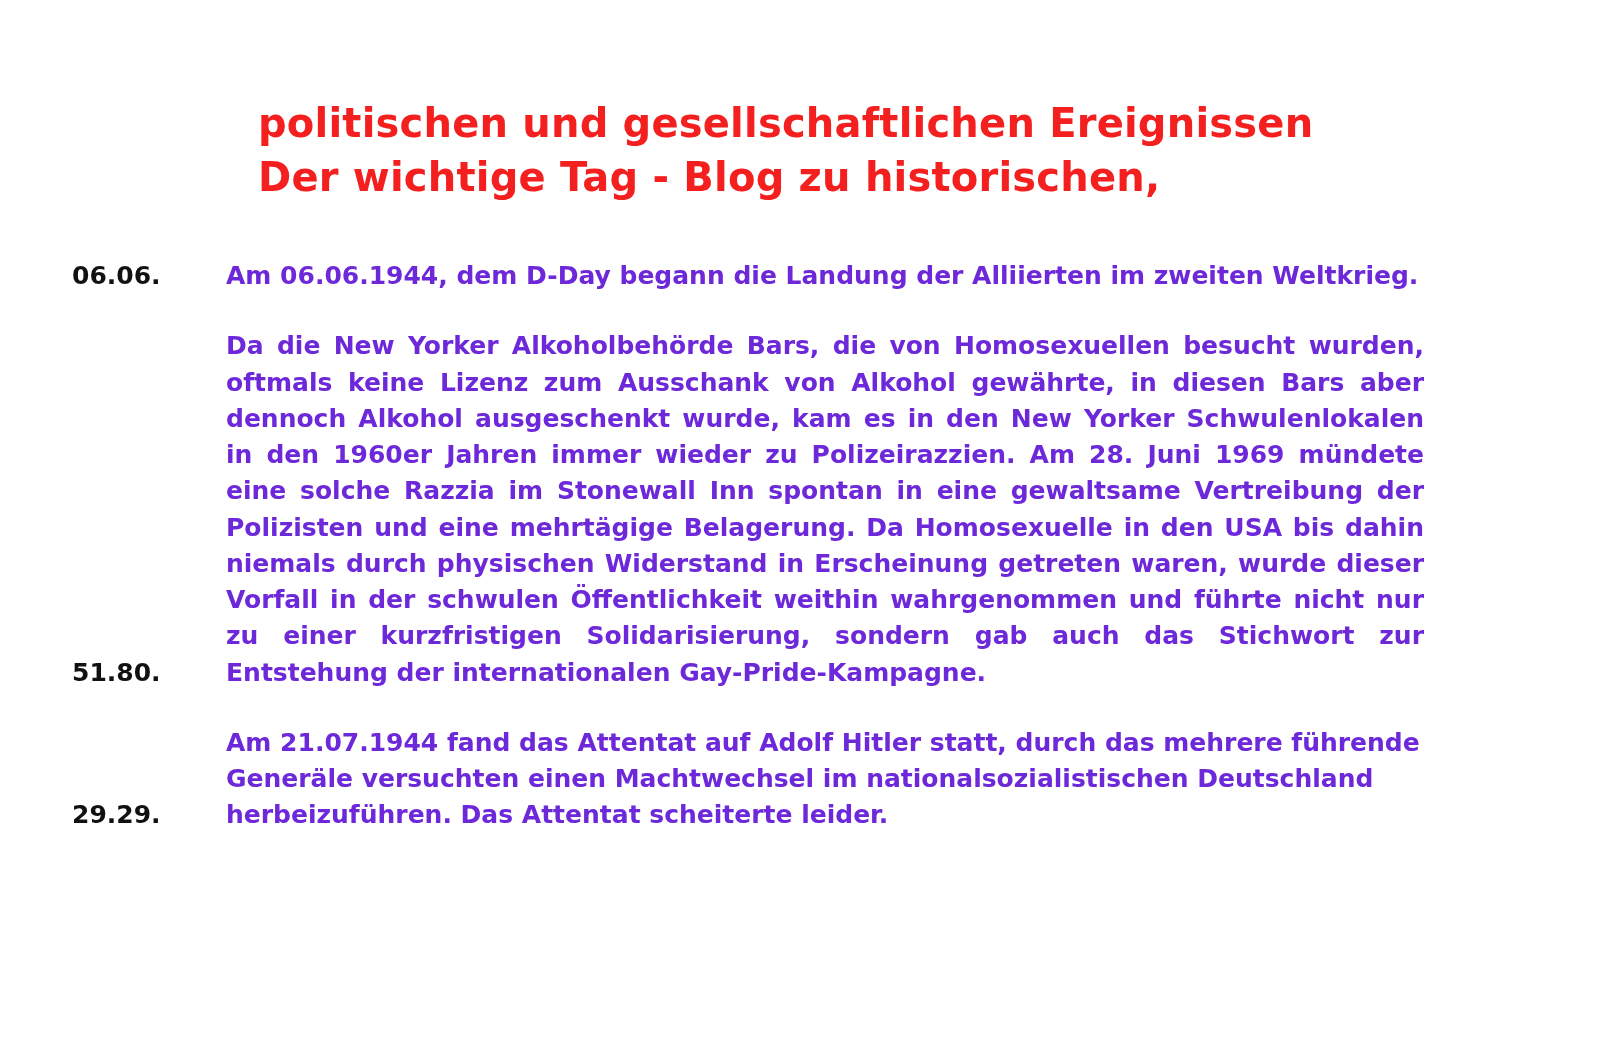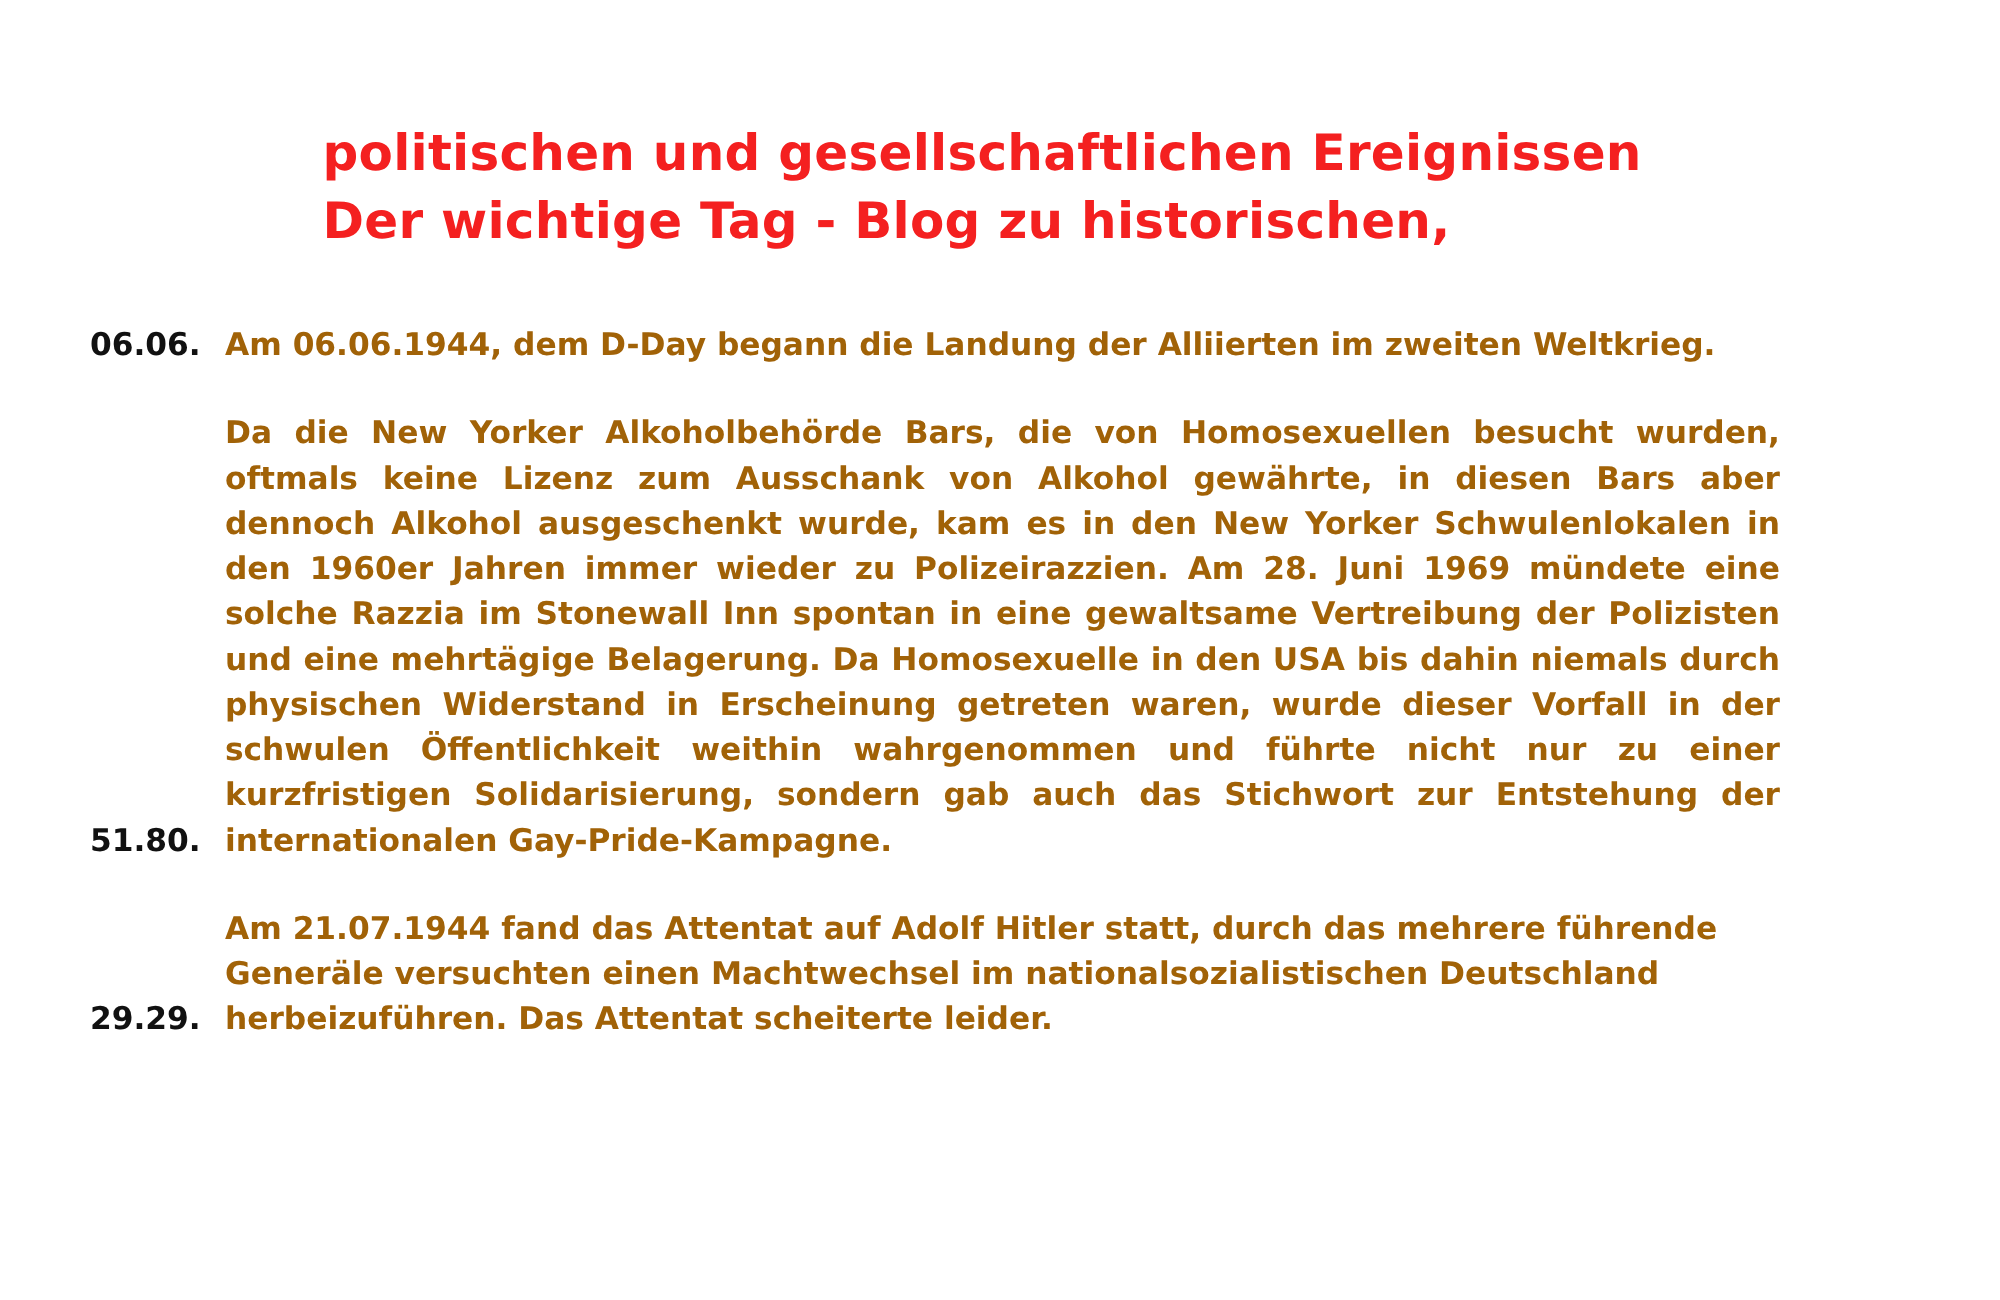--- a/index.html
+++ b/index.html
@@ -52,26 +52,27 @@
     box-sizing: border-box;
     color: #111111;
     font-size: 25px;
     font-weight: 700;
     line-height: 1.45;
     white-space: nowrap;
   }
   .entry-text {
     flex: 1 1 auto;
     padding-right: 176px;
-    color: #a16207;
+    color: #6d28d9;
     font-size: 25px;
     font-weight: 700;
     line-height: 1.45;
     text-align: justify;
     text-justify: inter-word;
+    margin-left: 46px;
   }
   .entry-text.no-justify {
     text-align: left;
   }
 </style>
 </head>
 <body>
 
 <div class="page">
 

